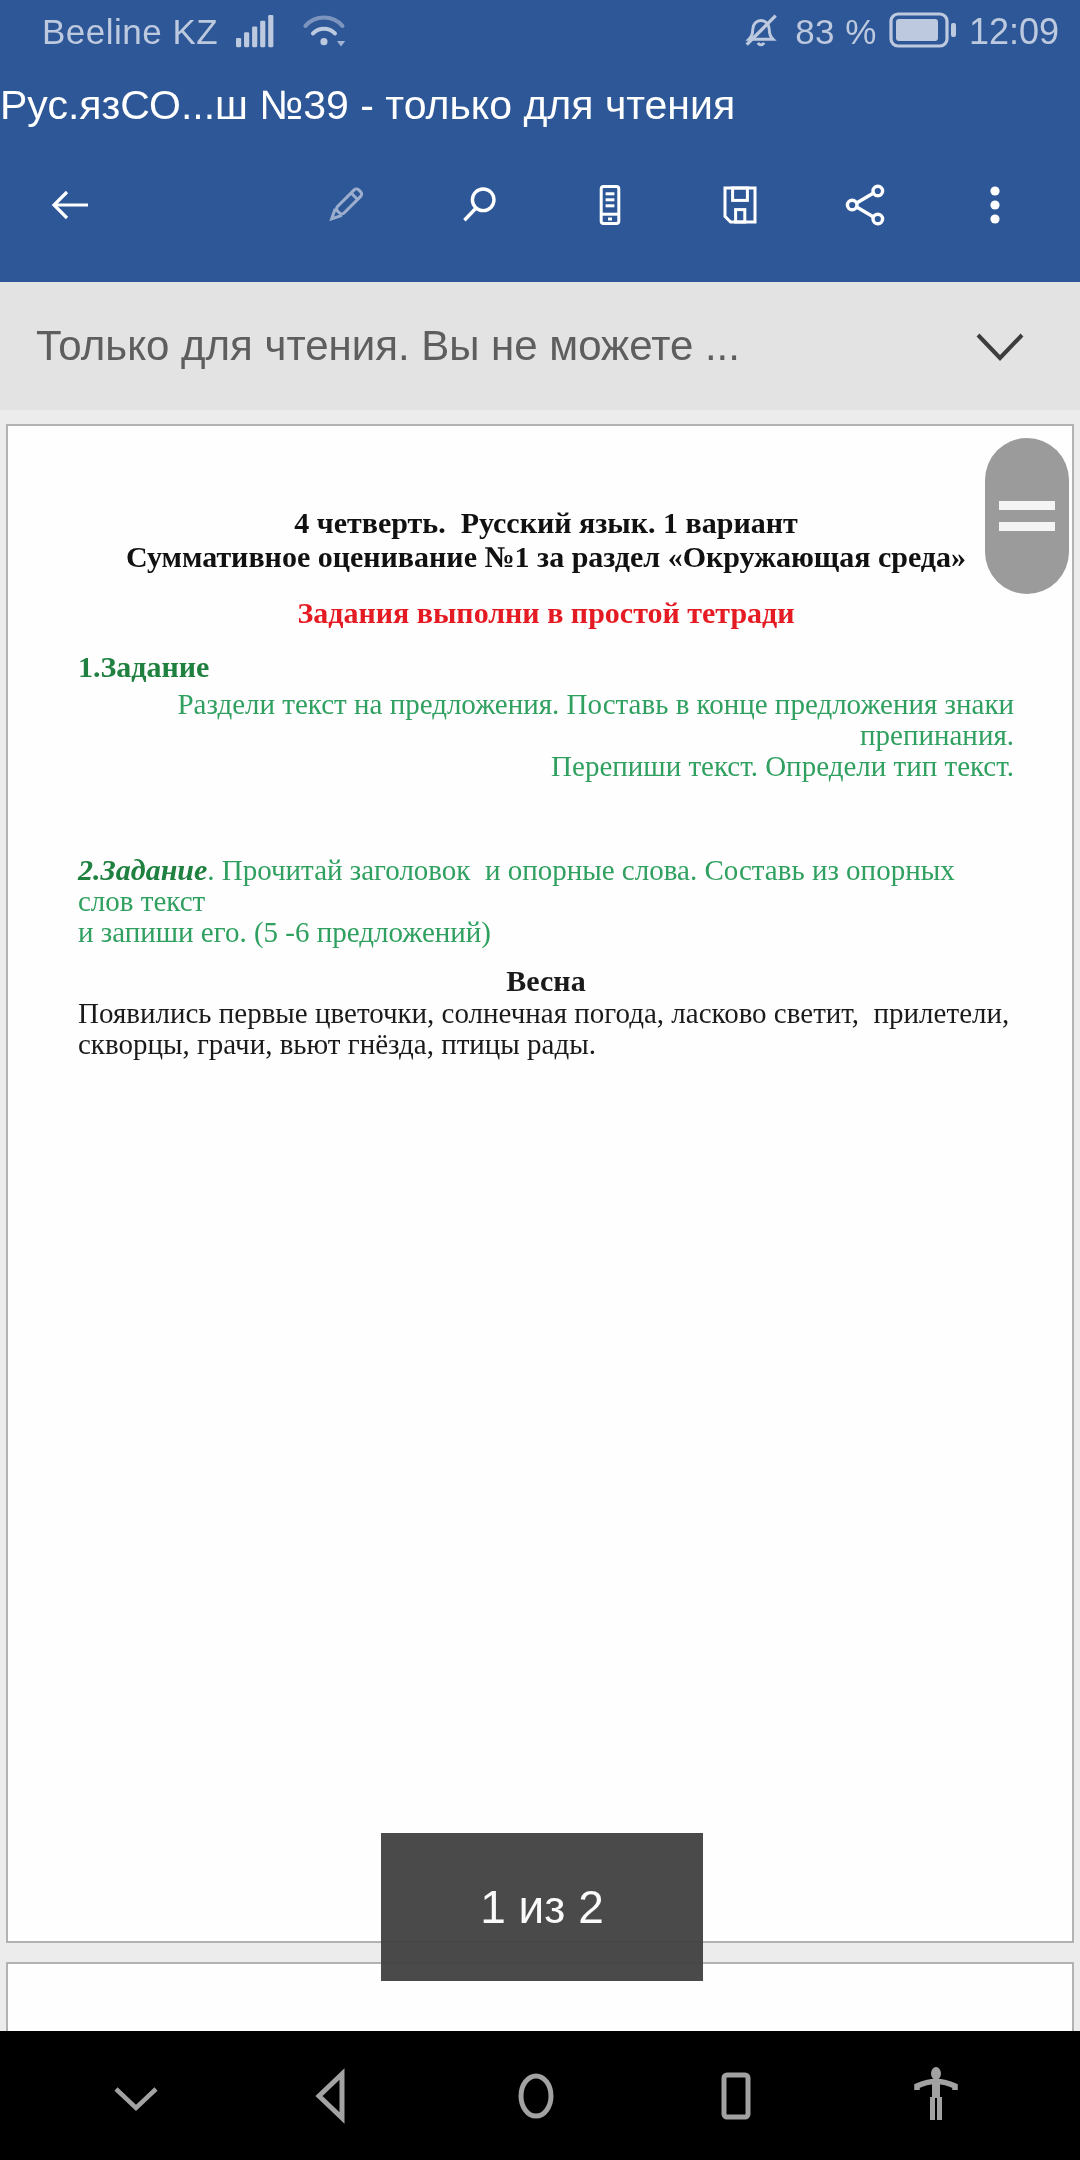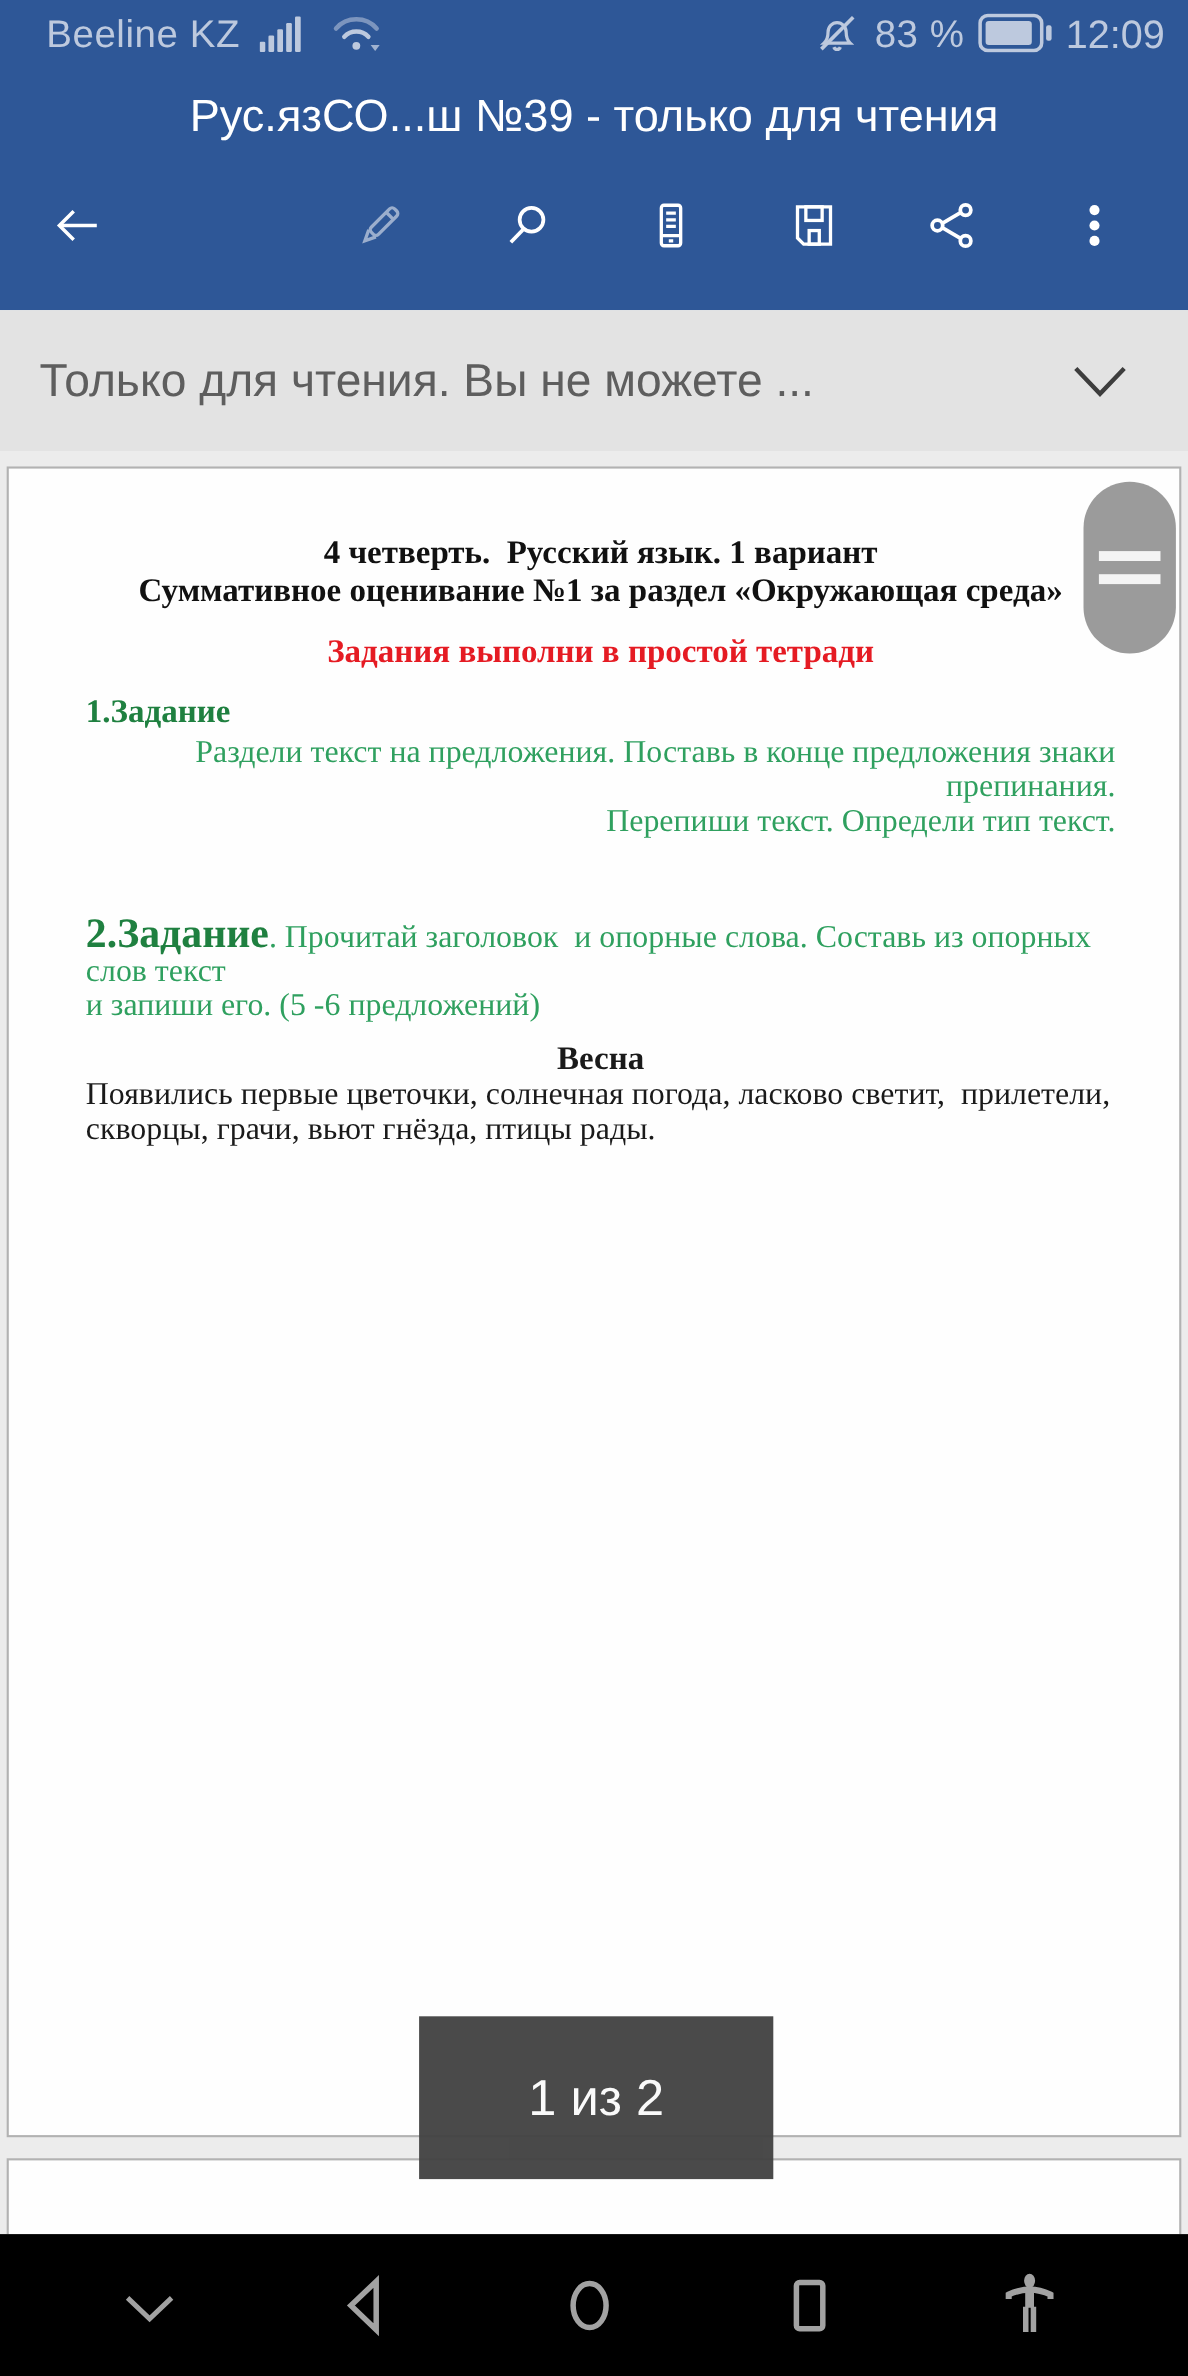--- a/index.html
+++ b/index.html
@@ -20,46 +20,46 @@
   body{font-family:"Liberation Sans",sans-serif;width:1080px;height:2160px;position:relative;overflow:hidden;}
   .app{position:absolute;left:0;top:0;width:1080px;height:2160px;}
 
   
   .header{position:absolute;left:0;top:0;width:1080px;height:282px;background:var(--header-blue);}
   .statusbar{position:absolute;left:0;top:0;width:1080px;height:64px;color:var(--status-fg);}
   .sb-left{position:absolute;left:42px;top:0;height:64px;display:flex;align-items:center;gap:18px;}
   .sb-right{position:absolute;right:21px;top:0;height:64px;display:flex;align-items:center;gap:12px;}
   .sb-text{font-size:35px;letter-spacing:.5px;}
   .sb-time{font-size:36px;}
-  .titlebar{position:absolute;left:0;top:64px;width:1080px;height:82px;display:flex;align-items:center;justify-content:center;}
+  .titlebar{position:absolute;left:0;top:64px;width:1080px;height:82px;display:flex;align-items:center;}
   .title{color:#fff;font-size:41px;font-weight:400;white-space:nowrap;}
   .toolbar{position:absolute;left:0;top:150px;width:1080px;height:132px;}
   .tb-icon{position:absolute;top:31px;width:48px;height:48px;cursor:pointer;}
   .tb-icon svg{width:48px;height:48px;display:block;}
   .dim{opacity:.52;}
 
   
   .banner{position:absolute;left:0;top:282px;width:1080px;height:128px;background:var(--banner-bg);display:flex;align-items:center;}
   .banner-text{margin-left:36px;font-size:42px;color:var(--banner-fg);}
   .banner-chevron{position:absolute;right:52px;top:48px;width:56px;height:34px;}
 
   
   .canvas{position:absolute;left:0;top:410px;width:1080px;height:1621px;background:var(--canvas-bg);overflow:hidden;}
   .page{position:absolute;left:6px;width:1068px;background:#fefefe;border:2px solid var(--page-border);}
-  .page1{top:14px;height:1519px;padding:60px 58px 0 70px;}
+  .page1{top:14px;height:1519px;padding:80px 58px 0 70px;}
   .page2{top:1552px;height:90px;}
 
   .doc{font-family:"Liberation Serif",serif;color:#111;white-space:pre-wrap;}
   .doc-title{font-size:30px;line-height:34px;font-weight:700;text-align:center;}
   .doc-notice{margin-top:22px;font-size:30px;line-height:34px;font-weight:700;text-align:center;color:var(--doc-red);}
   .task-heading{margin-top:20px;font-size:30px;line-height:34px;font-weight:700;color:var(--doc-green-dark);}
   .task-body{margin-top:5px;font-size:29px;line-height:31px;color:var(--doc-green);text-align:right;}
   .exercise{margin-top:10px;font-size:30px;line-height:32px;font-weight:700;color:#000;text-indent:28px;}
   .task2{margin-top:72px;font-size:29px;line-height:31px;color:var(--doc-green);}
-  .task2 .h{font-size:38px;font-weight:700;color:var(--doc-green-dark);}
+  .task2 .h{font-size:30px;font-weight:700;color:var(--doc-green-dark);font-style:italic;}
   .text-title{margin-top:16px;font-size:30px;line-height:34px;font-weight:700;text-align:center;color:#1a1a1a;}
   .text-body{font-size:29px;line-height:31px;color:#1a1a1a;}
 
   
   .scroll-handle{position:absolute;left:985px;top:28px;width:84px;height:156px;background:#9b9b9b;border-radius:42px;cursor:grab;}
   .scroll-handle .bar{position:absolute;left:14px;width:56px;height:9px;background:#f4f4f4;}
   .bar1{top:63px;} .bar2{top:84px;}
 
   
   .tooltip{position:absolute;left:381px;top:1423px;width:322px;height:148px;background:var(--tooltip-bg);opacity:.96;display:flex;align-items:center;justify-content:center;z-index:5;}

